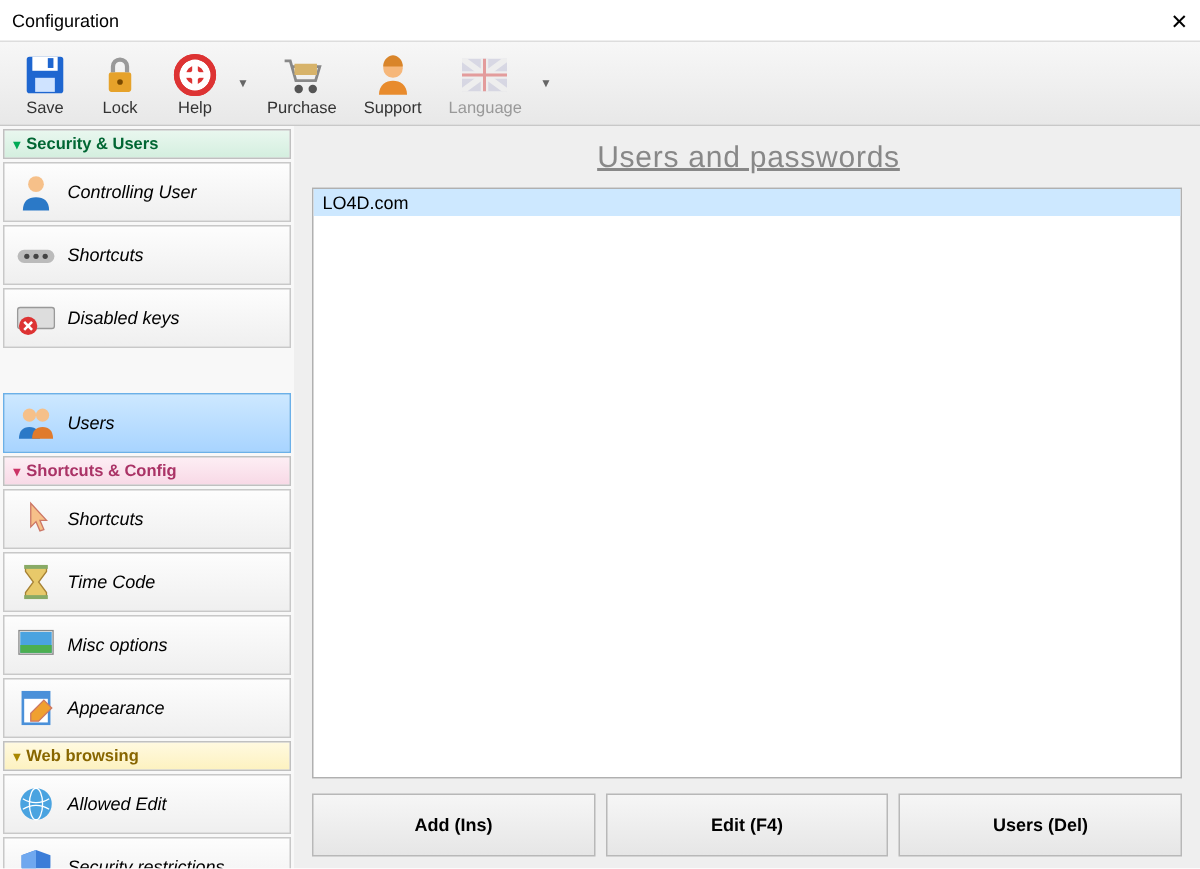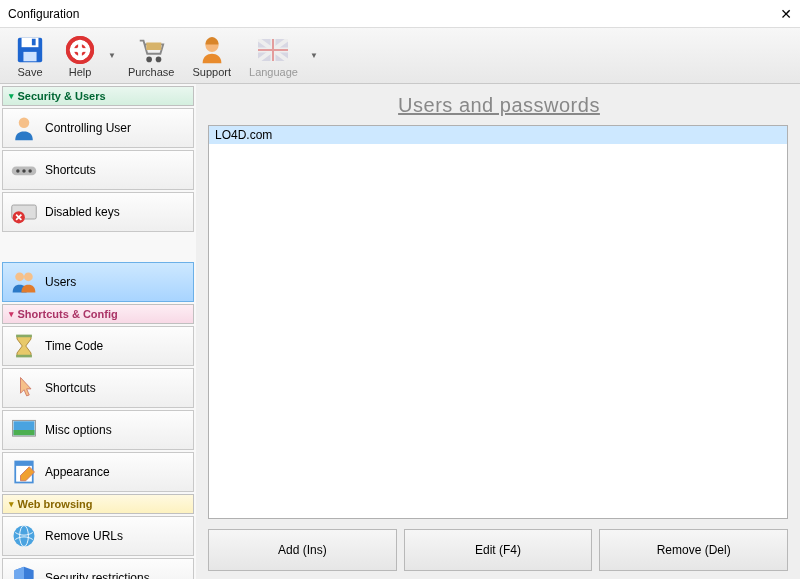--- a/index.html
+++ b/index.html
@@ -22,31 +22,31 @@
 .section-hdr.sec1 { background: linear-gradient(#e9f7ef, #d4efdf); color: #0a5; }
 .section-hdr.sec1 .chev{color:#0a5;}
 .section-hdr.sec1 .lbl{color:#006633;}
 .section-hdr.sec2 { background: linear-gradient(#fdeef4, #f8d9e6); color: #c36; }
 .section-hdr.sec2 .chev{color:#c36;}
 .section-hdr.sec2 .lbl{color:#aa3366;}
 .section-hdr.sec3 { background: linear-gradient(#fff9e0, #fdf2c0); color: #aa8800; }
 .section-hdr.sec3 .chev{color:#aa8800;}
 .section-hdr.sec3 .lbl{color:#886600;}
 
-.nav-item { display: flex; align-items: center; gap: 6px; padding: 4px 6px; font-size: 12px; background: linear-gradient(#fdfdfd, #efefef); border: 1px solid #c8c8c8; margin-top: 2px; cursor: pointer; height: 40px; }
+.nav-item { display: flex; align-items: center; gap: 6px; padding: 4px 6px; font-size: 12px; background: linear-gradient(#fdfdfd, #efefef); border: 1px solid #c8c8c8; margin-top: 2px; cursor: pointer; height: 40px; font-style: italic; }
 .nav-item.selected { background: linear-gradient(#cde8ff, #a8d4ff); border-color: #6bb0e8; margin-top: 30px; }
 .nav-item .nico { width: 30px; height: 30px; display: flex; align-items: center; justify-content: center; }
 
 .main { flex: 1; padding: 8px 12px; display: flex; flex-direction: column; background:#efefef; }
 .page-title { font-size: 20px; color: #888; text-decoration: underline; margin: 2px 0 8px 2px; letter-spacing: 0.5px; text-align: center; }
 .listbox { flex: 1; background: #fff; border: 1px solid #b0b0b0; overflow: auto; }
 .listrow { font-size: 12px; padding: 2px 6px; }
 .listrow.selected { background: #cde8ff; }
 
-.btnrow { display: flex; gap: 7px; margin-top: 10px; }
+.btnrow { display: flex; gap: 7px; margin-top: 10px; font-weight: bold; }
 .btn { flex: 1; height: 42px; background: linear-gradient(#f6f6f6, #e6e6e6); border: 1px solid #b8b8b8; font-size: 12px; cursor: pointer; display:flex; align-items:center; justify-content:center; }
 
 svg { display:block; }
 </style>
 </head>
 <body>
 
 <div class="titlebar">
   <span>Configuration</span>
   <span class="close">✕</span>
@@ -56,20 +56,30 @@
   <div class="tb-btn">
     <span class="ico">
       <svg width="30" height="30" viewBox="0 0 32 32">
           <rect x="3" y="3" width="26" height="26" rx="2" fill="#1e66d0"></rect>
           <rect x="7" y="3" width="18" height="10" fill="#fff"></rect>
           <rect x="9" y="18" width="14" height="10" fill="#cfe3ff"></rect>
           <rect x="18" y="4" width="4" height="7" fill="#1e66d0"></rect>
         </svg>
     </span>
     <span>Save</span>
+  </div>
+  <div class="tb-btn">
+    <span class="ico">
+      <svg width="30" height="30" viewBox="0 0 32 32">
+          <rect x="8" y="14" width="16" height="14" rx="2" fill="#e6a22a"></rect>
+          <path d="M11 14 v-4 a5 5 0 0 1 10 0 v4" fill="none" stroke="#999" stroke-width="3"></path>
+          <circle cx="16" cy="21" r="2" fill="#7a4a00"></circle>
+        </svg>
+    </span>
+    <span>Lock</span>
   </div>
   <div class="tb-btn">
     <span class="ico">
       <svg width="30" height="30" viewBox="0 0 32 32">
           <circle cx="16" cy="16" r="13" fill="#fff" stroke="#d33" stroke-width="4"></circle>
           <circle cx="16" cy="16" r="5" fill="#fff" stroke="#d33" stroke-width="3"></circle>
           <rect x="14" y="2" width="4" height="28" fill="#fff"></rect>
           <rect x="2" y="14" width="28" height="4" fill="#fff"></rect>
           <circle cx="16" cy="16" r="13" fill="none" stroke="#d33" stroke-width="4"></circle>
         </svg>
@@ -162,38 +172,38 @@
       <span>Users</span>
     </div>
 
     <div class="section-hdr sec2" style="margin-top:2px;">
       <span class="chev">▾</span>
       <span class="lbl">Shortcuts &amp; Config</span>
     </div>
     <div class="nav-item">
       <span class="nico">
         <svg width="28" height="28" viewBox="0 0 32 32">
+            <path d="M12 4v18l4-4 3 7 3-1-3-7h5z" fill="#f6c089" stroke="#c76"></path>
+          </svg>
+      </span>
+      <span>Shortcuts</span>
+    </div>
+    <div class="nav-item">
+      <span class="nico">
+        <svg width="28" height="28" viewBox="0 0 32 32">
             <path d="M8 4h16v4l-6 8 6 8v4H8v-4l6-8-6-8z" fill="#e8c96a" stroke="#a78234"></path>
             <rect x="7" y="3" width="18" height="3" fill="#8a6"></rect>
             <rect x="7" y="26" width="18" height="3" fill="#8a6"></rect>
           </svg>
       </span>
       <span>Time Code</span>
     </div>
     <div class="nav-item">
       <span class="nico">
         <svg width="28" height="28" viewBox="0 0 32 32">
-            <path d="M12 4v18l4-4 3 7 3-1-3-7h5z" fill="#f6c089" stroke="#c76"></path>
-          </svg>
-      </span>
-      <span>Shortcuts</span>
-    </div>
-    <div class="nav-item">
-      <span class="nico">
-        <svg width="28" height="28" viewBox="0 0 32 32">
             <rect x="4" y="6" width="24" height="16" fill="#4aa3e0"></rect>
             <rect x="4" y="16" width="24" height="6" fill="#4caf50"></rect>
             <rect x="3" y="5" width="26" height="18" fill="none" stroke="#888"></rect>
           </svg>
       </span>
       <span>Misc options</span>
     </div>
     <div class="nav-item">
       <span class="nico">
         <svg width="28" height="28" viewBox="0 0 32 32">
@@ -210,21 +220,21 @@
       <span class="lbl">Web browsing</span>
     </div>
     <div class="nav-item">
       <span class="nico">
         <svg width="28" height="28" viewBox="0 0 32 32">
             <circle cx="16" cy="16" r="12" fill="#4aa3e0"></circle>
             <path d="M6 12c6 4 14 4 20 0M6 20c6-4 14-4 20 0" stroke="#fff" fill="none"></path>
             <ellipse cx="16" cy="16" rx="5" ry="12" fill="none" stroke="#fff"></ellipse>
           </svg>
       </span>
-      <span>Remove URLs</span>
+      <span>Allowed Edit</span>
     </div>
     <div class="nav-item">
       <span class="nico">
         <svg width="28" height="28" viewBox="0 0 32 32">
             <path d="M16 3l11 4v8c0 8-5 13-11 15C10 28 5 23 5 15V7z" fill="#3b7dd8"></path>
             <path d="M16 3v27C10 28 5 23 5 15V7z" fill="#6fa8ef"></path>
           </svg>
       </span>
       <span>Security restrictions</span>
     </div>
@@ -238,18 +248,18 @@
       </div>
     </div>
     <div class="btnrow">
       <div class="btn">
           <span>Add (Ins)</span>
         </div>
       <div class="btn">
           <span>Edit (F4)</span>
         </div>
       <div class="btn">
-          <span>Remove (Del)</span>
+          <span>Users (Del)</span>
         </div>
     </div>
   </div>
 
 </div>
 
 </body></html>

